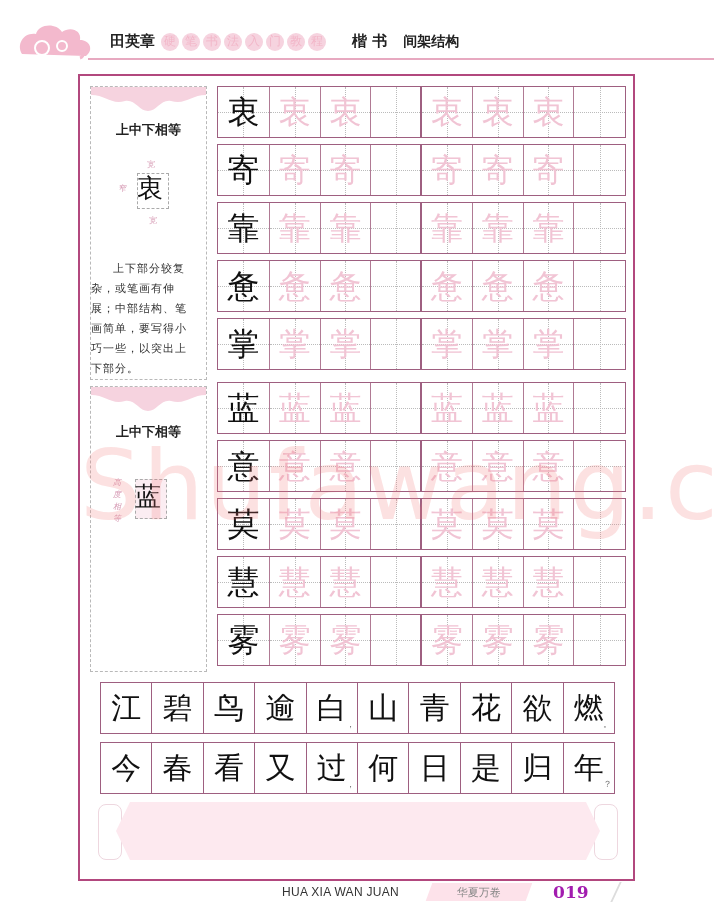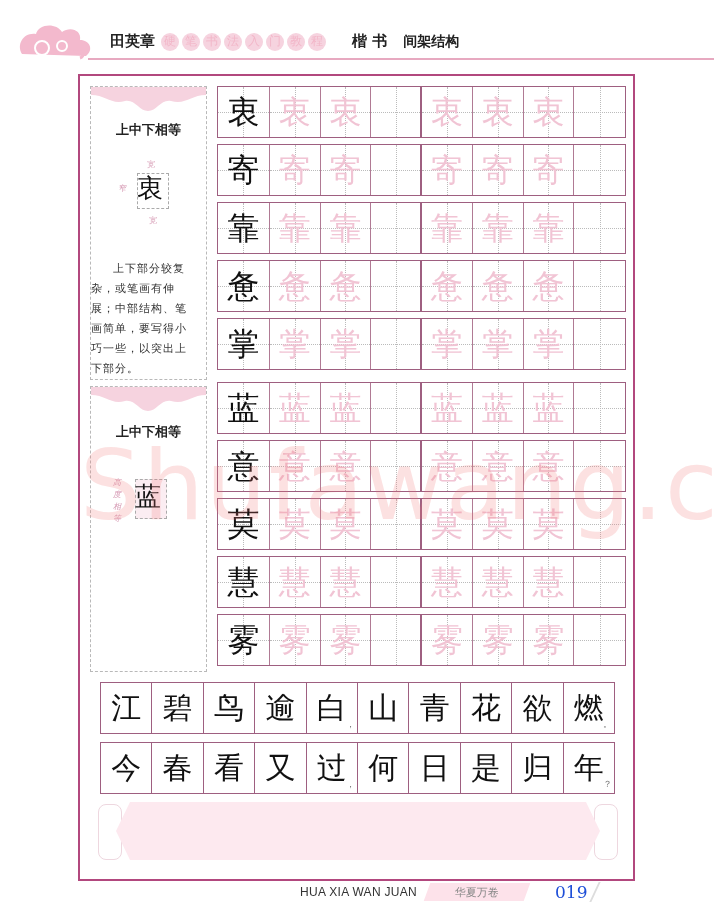--- a/index.html
+++ b/index.html
@@ -49,25 +49,25 @@
   .pcell span.c { font-size: 30px; color: #111; }
   .pcell span.p { position: absolute; right: 2px; bottom: 2px; font-size: 9px; color: #777; }
 
   
   .tip { position: absolute; left: 18px; top: 724px; width: 520px; height: 62px; }
   .tip-bg { position: absolute; left: 18px; right: 18px; top: 2px; bottom: 2px; background: #fde9ef; clip-path: polygon(14px 0, calc(100% - 14px) 0, 100% 50%, calc(100% - 14px) 100%, 14px 100%, 0 50%); }
   .tip-orn { position: absolute; top: 4px; width: 22px; height: 54px; border: 1px solid #eed7df; border-radius: 8px; }
   .tip-text { position: absolute; left: 40px; right: 40px; top: 10px; font-size: 10.5px; line-height: 20px; color: #444; text-indent: 2.4em; letter-spacing: 0.5px; }
 
   
-  .footer { position: absolute; top: 879px; left: 300px; height: 26px; display: flex; align-items: center; }
+  .footer { position: absolute; top: 879px; left: 282px; height: 26px; display: flex; align-items: center; gap: 20px; }
   .footer-en { font-family: "Liberation Sans", sans-serif; font-size: 12px; color: #333; letter-spacing: 0.3px; }
   .footer-band { margin-left: 10px; width: 100px; height: 18px; background: #fde2ea; transform: skewX(-20deg); display: flex; align-items: center; justify-content: center; }
   .footer-band span { transform: skewX(20deg); font-size: 11px; color: #888; }
-  .footer-num { margin-left: 28px; font-size: 17px; font-weight: normal; color: #1d4ed8; }
+  .footer-num { margin-left: 4px; font-size: 17px; font-weight: bold; color: #a21caf; }
   .footer-slash { margin-left: 6px; width: 2px; height: 20px; background: #ddd; transform: skewX(-25deg); }
 
   
   .watermark { position: absolute; left: 80px; top: 430px; font-family: "DejaVu Sans", sans-serif; font-size: 96px; color: rgba(242, 120, 120, 0.22); letter-spacing: 2px; z-index: 5; pointer-events: none; white-space: nowrap; }
 </style>
 </head>
 <body>
 
 <div class="header">
   <svg class="cloud" viewBox="0 0 78 42">

